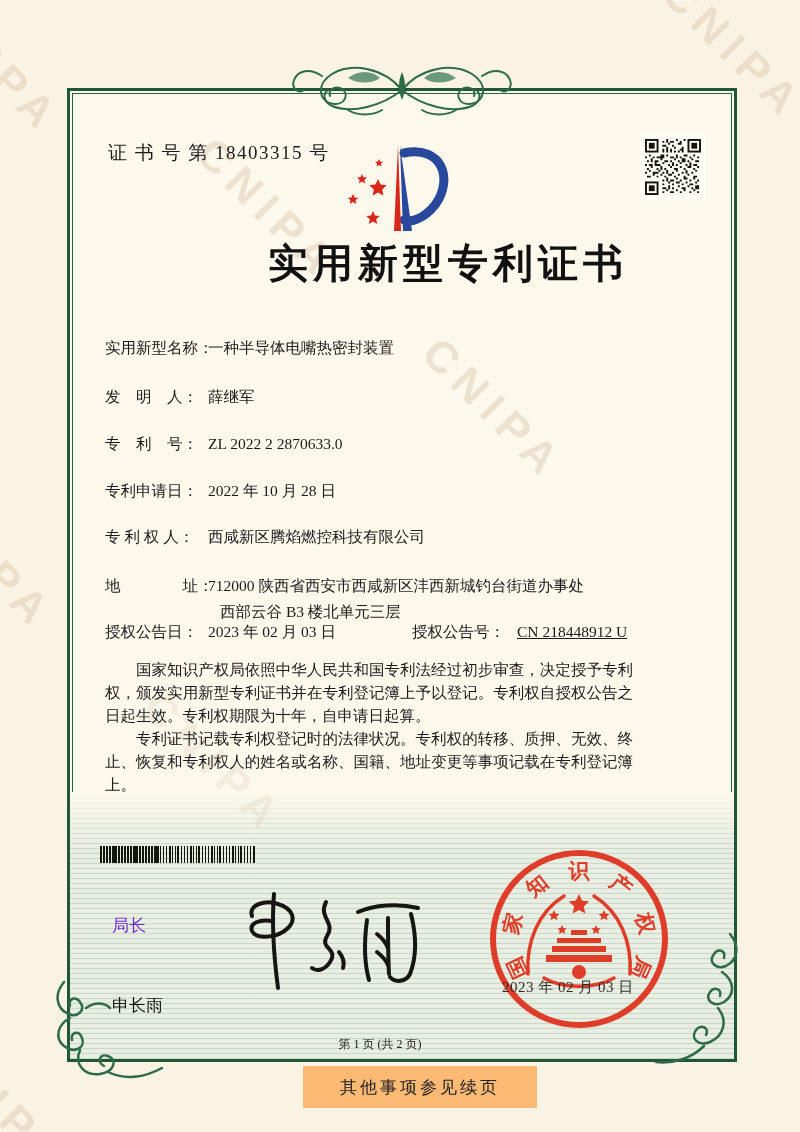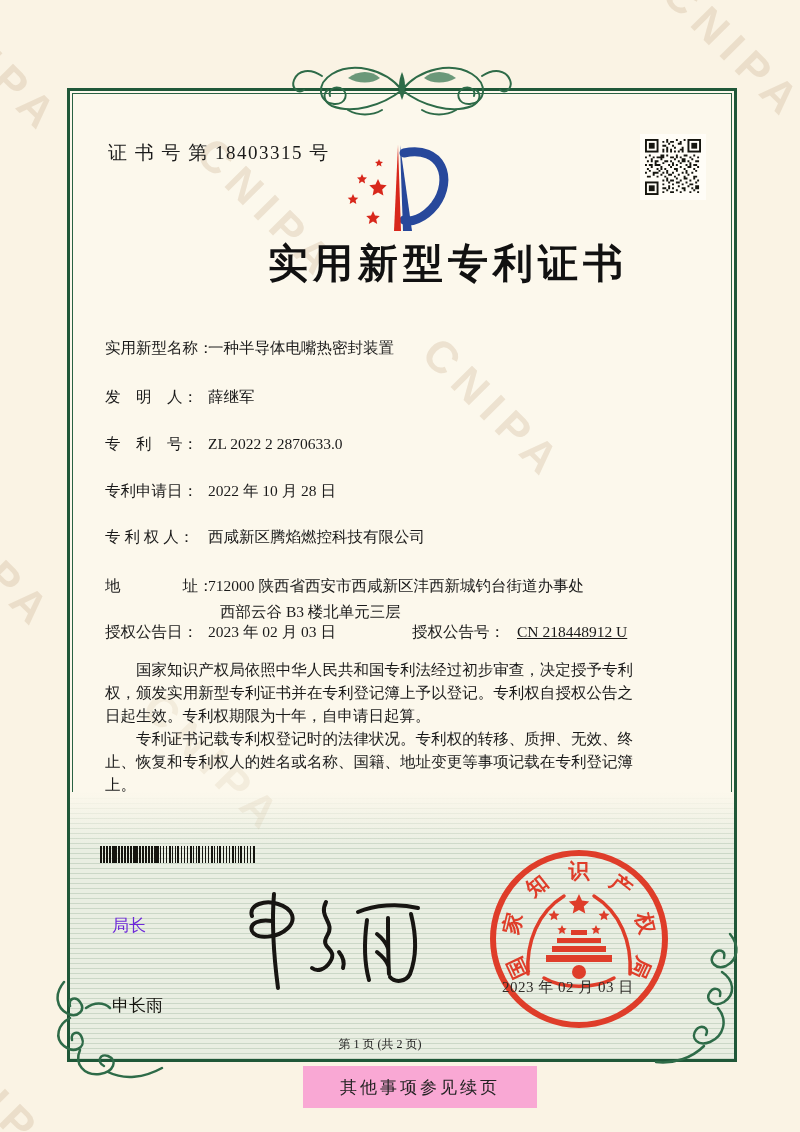--- a/index.html
+++ b/index.html
@@ -64,21 +64,21 @@
   .director-title{left:112px;top:914px;font-size:17px;z-index:5;
     font-family:"Liberation Sans","DejaVu Sans",sans-serif;color:#6d28d9;}
   .director-name{left:112px;top:946px;font-size:17px;z-index:5;
     font-family:"Liberation Sans","DejaVu Sans",sans-serif;color:#15150f;margin-top:48px;}
   .seal-date{
     left:502px;top:978px;width:170px;font-size:15px;letter-spacing:0.5px;
     color:#2e2c28;z-index:6;white-space:nowrap;
   }
   .page-num{left:280px;top:1036px;width:200px;text-align:center;font-size:12px;z-index:5;}
   .cont-box{
-    left:303px;top:1066px;width:234px;height:42px;background:#f9a8d4;z-index:5;
+    left:303px;top:1066px;width:234px;height:42px;background:#fdba74;z-index:5;
     display:flex;align-items:center;justify-content:center;
     font-size:17px;letter-spacing:3px;color:#222;
   }
   .qr{left:640px;top:134px;width:66px;height:66px;background:#fffdf7;z-index:5;padding:0;}
   .qr svg{position:absolute;left:5px;top:5px;}
   svg{display:block;}
   .z5{z-index:5;} .z4{z-index:4;}
 </style>
 </head>
 <body>

